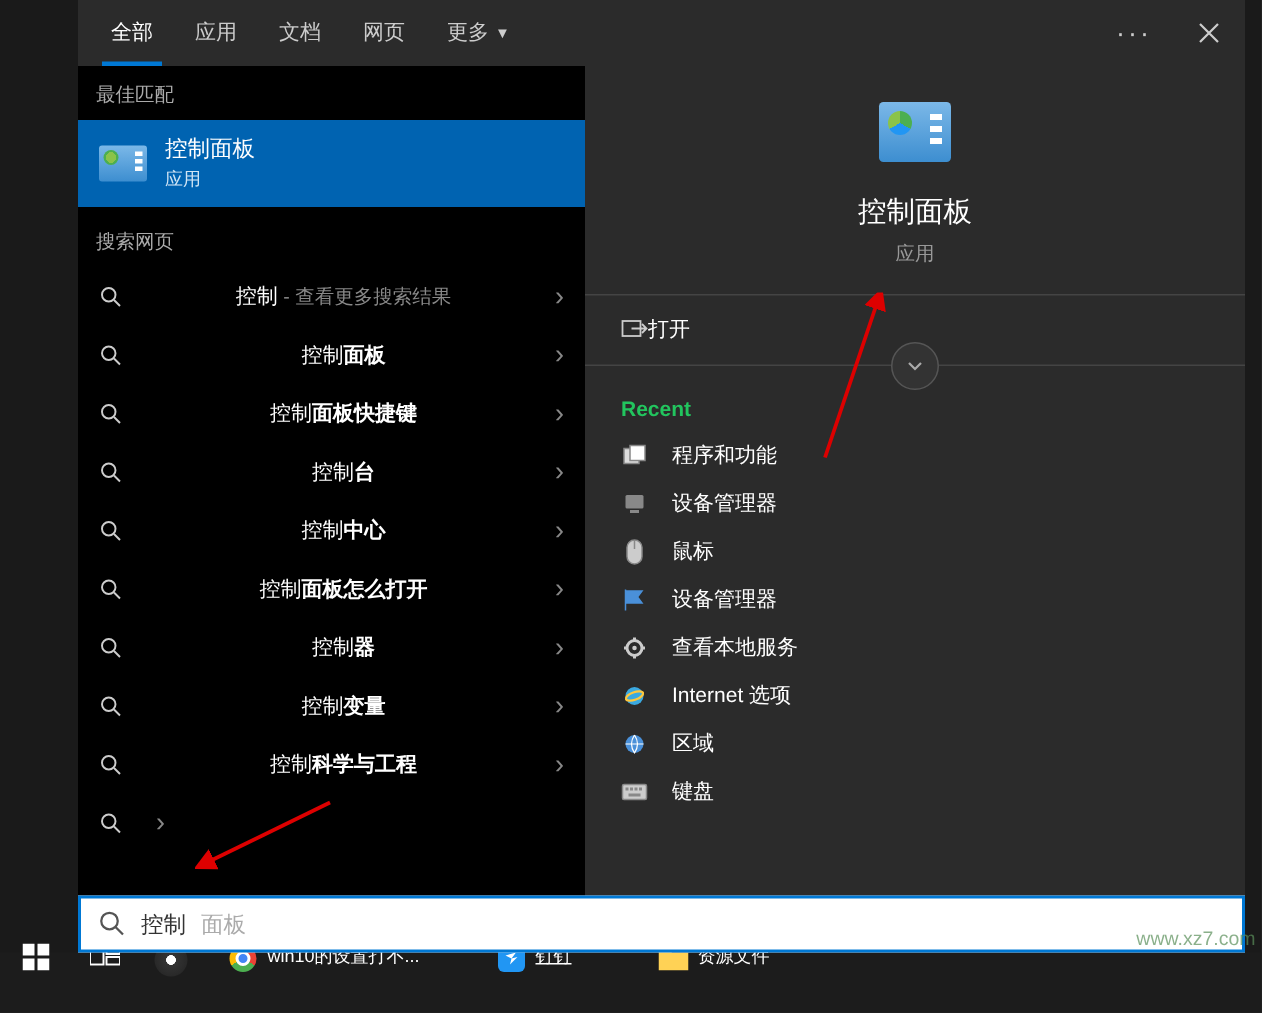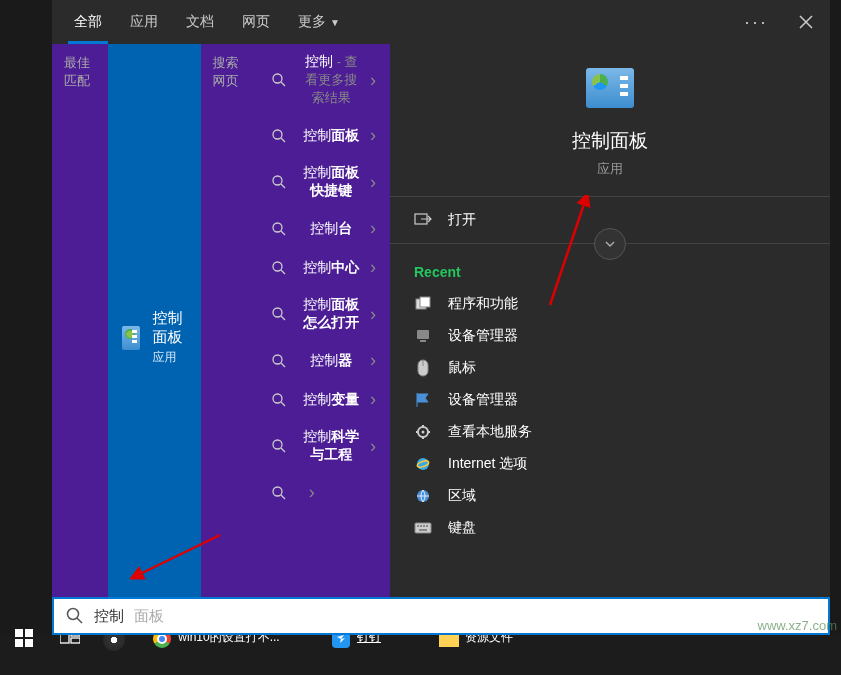--- a/index.html
+++ b/index.html
@@ -7,21 +7,21 @@
 .search-panel{position:absolute;top:0;left:52px;width:778px;height:635px;background:#2b2b2b;display:flex;flex-direction:column;}
 .tabs{display:flex;align-items:center;height:44px;padding:0 8px;position:relative;}
 .tab{color:#ccc;padding:0 14px;height:44px;display:flex;align-items:center;font-size:14px;cursor:pointer;position:relative;}
 .tab.active{color:#fff;}
 .tab.active::after{content:"";position:absolute;bottom:0;left:8px;right:8px;height:3px;background:#0078d4;}
 .tab-more{display:flex;align-items:center;gap:4px;}
 .tabs-right{position:absolute;right:8px;display:flex;align-items:center;gap:16px;}
 .dots{color:#ccc;font-size:18px;letter-spacing:2px;cursor:pointer;padding:6px;}
 .close-btn{color:#ccc;font-size:18px;cursor:pointer;padding:6px;width:32px;height:32px;display:flex;align-items:center;justify-content:center;}
 .content{flex:1;display:flex;overflow:hidden;}
-.left-pane{width:338px;background:#4c1d95;display:flex;flex-direction:row;overflow-y:auto;}
+.left-pane{width:338px;background:#000000;display:flex;flex-direction:column;overflow-y:auto;}
 .section-header{color:#aaa;font-size:13px;padding:10px 12px 8px;}
 .best-match{background:#0063b1;margin:0 0 4px 0;padding:10px 14px;display:flex;align-items:center;gap:12px;}
 .cp-icon{width:32px;height:24px;background:linear-gradient(to bottom,#7bb8e8,#3d8ed0);border-radius:2px;position:relative;}
 .cp-icon::before{content:"";position:absolute;top:3px;left:3px;width:10px;height:10px;border-radius:50%;background:radial-gradient(circle,#8bc34a 50%,#4caf50 50%);}
 .cp-icon::after{content:"";position:absolute;top:4px;right:3px;width:5px;height:3px;background:#fff;box-shadow:0 5px 0 #fff,0 10px 0 #fff;}
 .bm-text{display:flex;flex-direction:column;gap:2px;}
 .bm-title{color:#fff;font-size:15px;font-weight:500;}
 .bm-sub{color:#d0e5f5;font-size:12px;}
 .result-item{display:flex;align-items:center;padding:9px 14px;color:#fff;cursor:pointer;position:relative;text-align:center;}
 .search-icon-sm{width:16px;height:16px;margin-right:14px;flex-shrink:0;}
@@ -31,21 +31,21 @@
 .result-text b{font-weight:600;}
 .chevron{color:#888;font-size:12px;margin-left:8px;}
 .right-pane{flex:1;background:#2b2b2b;display:flex;flex-direction:column;overflow-y:auto;}
 .preview-top{display:flex;flex-direction:column;align-items:center;padding:24px 0 18px;}
 .preview-icon{width:48px;height:40px;background:linear-gradient(to bottom,#7bb8e8,#3d8ed0);border-radius:3px;position:relative;margin-bottom:20px;}
 .preview-icon::before{content:"";position:absolute;top:6px;left:6px;width:16px;height:16px;border-radius:50%;background:conic-gradient(#4caf50 0 120deg,#2196f3 120deg 240deg,#8bc34a 240deg 360deg);}
 .preview-icon::after{content:"";position:absolute;top:8px;right:6px;width:8px;height:4px;background:#fff;box-shadow:0 8px 0 #fff,0 16px 0 #fff;}
 .preview-title{color:#fff;font-size:19px;margin-bottom:6px;}
 .preview-sub{color:#999;font-size:13px;}
 .divider{height:1px;background:#444;margin:0;}
-.action-row{display:flex;align-items:center;padding:14px 24px;color:#fff;cursor:pointer;gap:16px;}
+.action-row{display:flex;align-items:center;padding:14px 24px;color:#fff;cursor:pointer;}
 .action-icon{width:18px;height:18px;display:flex;align-items:center;justify-content:center;}
 .action-label{font-size:14px;}
 .expand-btn{position:absolute;left:50%;transform:translateX(-50%);width:32px;height:32px;border:1px solid #555;border-radius:50%;background:#333;display:flex;align-items:center;justify-content:center;cursor:pointer;margin-top:-16px;z-index:2;}
 .expand-wrap{position:relative;height:0;}
 .recent-header{color:#22c55e;font-size:14px;font-weight:600;padding:20px 24px 8px;}
 .recent-item{display:flex;align-items:center;padding:7px 24px;color:#fff;cursor:pointer;gap:16px;font-size:14px;}
 .recent-icon{width:18px;height:18px;display:flex;align-items:center;justify-content:center;flex-shrink:0;}
 .search-box{position:absolute;bottom:40px;left:52px;width:778px;height:38px;background:#fff;border:2px solid #0078d4;display:flex;align-items:center;padding:0 12px;z-index:10;}
 .search-box .sicon{width:18px;height:18px;margin-right:10px;}
 .search-box input{border:none;outline:none;flex:1;font-size:15px;color:#333;background:transparent;}

